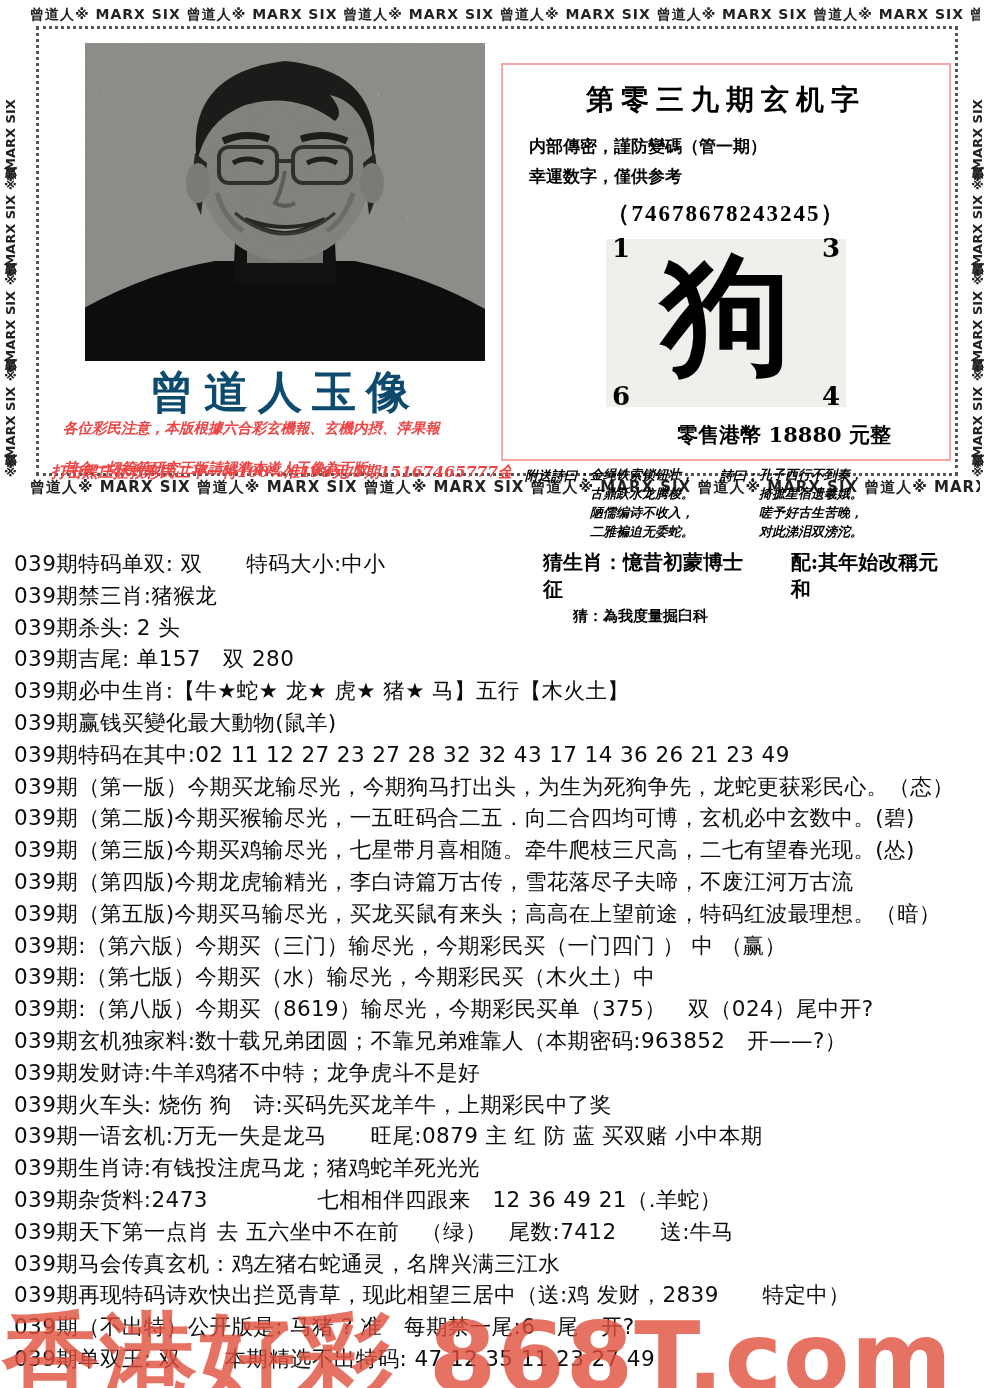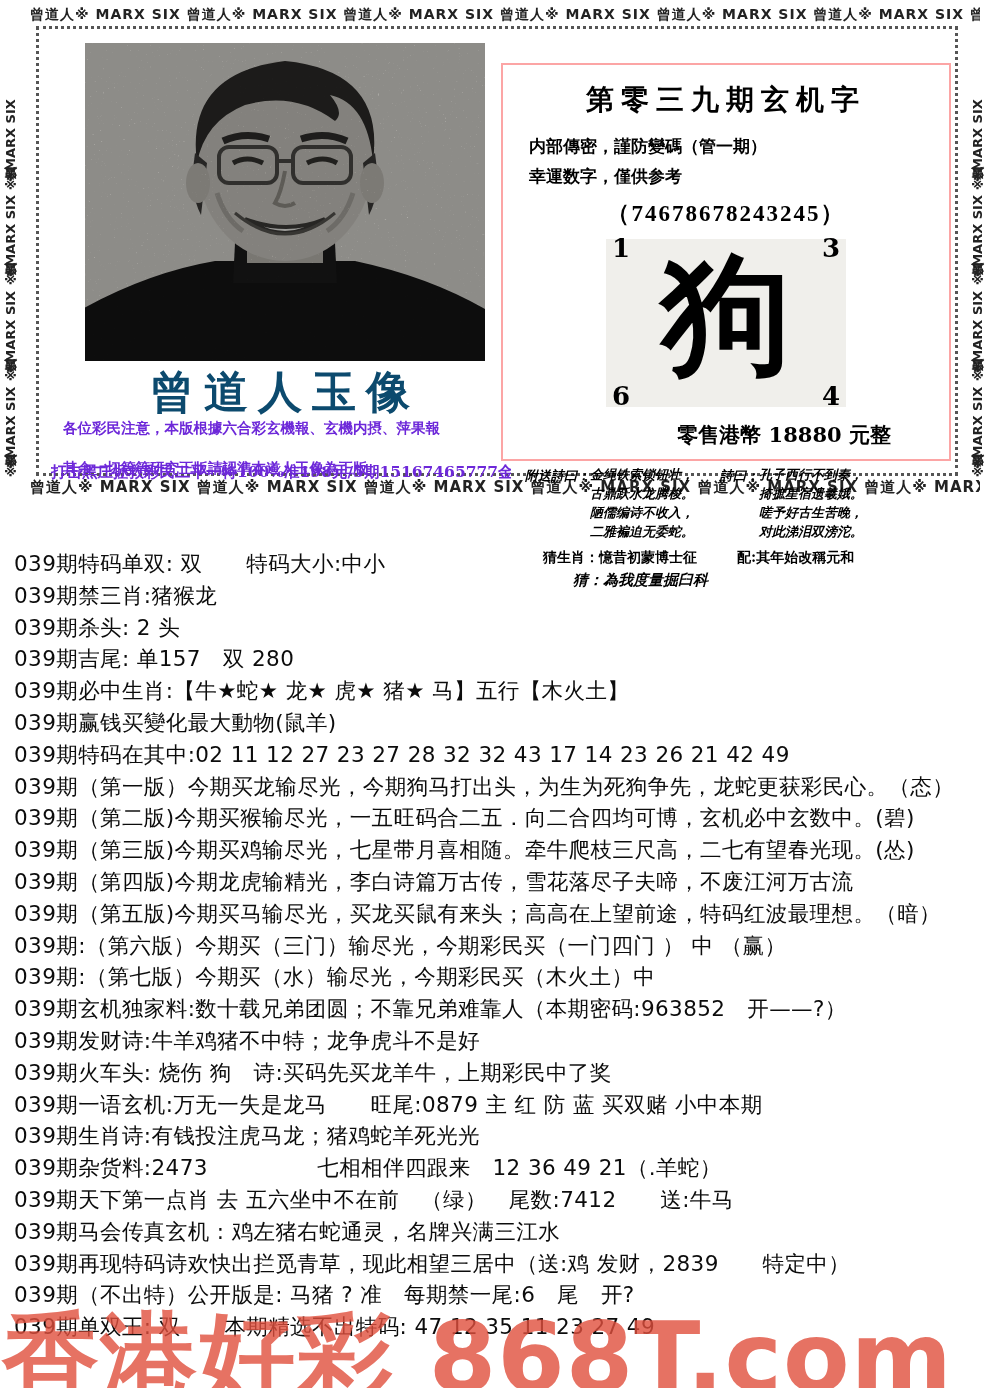--- a/index.html
+++ b/index.html
@@ -19,21 +19,21 @@
           white-space:nowrap;height:452px;color:#222;}
   .vstrip-up{transform:rotate(180deg);}
   
   .frame{position:absolute;left:36px;top:26px;width:922px;height:450px;
          border:3px dotted #555;box-sizing:border-box;background:#fff;}
   .photo{position:absolute;left:46px;top:14px;width:400px;height:318px;overflow:hidden;background:#dddbd6;}
   .photo svg{display:block;}
   .caption{position:absolute;left:26px;top:334px;width:440px;text-align:center;
            font-family:"DejaVu Serif",serif;font-weight:bold;font-size:44px;letter-spacing:10px;color:#0c4a6e;}
   .note{position:absolute;left:24px;width:460px;font-family:"DejaVu Serif",serif;
-        font-weight:bold;font-size:14.5px;color:#6d28d9;white-space:nowrap;overflow:hidden;}
+        font-weight:bold;font-size:14.5px;color:#ef4444;white-space:nowrap;overflow:hidden;font-style:italic;}
   .note1{top:390px;}
   .note2{top:412px;margin-top:18px;}
   .note3{top:433px;left:12px;font-size:15.5px;}
   
   .panel{position:absolute;left:462px;top:34px;width:450px;height:398px;
          border:2px solid #fca5a5;box-sizing:border-box;font-family:"DejaVu Serif",serif;color:#000;}
   .p-title{margin-top:16px;text-align:center;font-size:28px;font-weight:bold;letter-spacing:7px;}
   .p-row1{display:flex;justify-content:flex-start;padding:0 30px 0 26px;margin-top:16px;
           font-size:17px;font-weight:bold;}
   .p-row2{padding-left:26px;margin-top:7px;font-size:17px;font-weight:bold;}
@@ -42,22 +42,22 @@
   .zchar{position:absolute;left:0;right:0;top:-8px;text-align:center;font-size:130px;line-height:168px;
          font-weight:bold;font-family:"DejaVu Serif",serif;}
   .corner{position:absolute;font-size:26px;font-weight:bold;font-family:"DejaVu Serif",serif;}
   .c-tl{left:6px;top:-6px;}  .c-tr{right:6px;top:-6px;}
   .c-bl{left:6px;bottom:-4px;} .c-br{right:6px;bottom:-4px;}
   .p-price{text-align:right;padding-right:58px;margin-top:14px;font-size:21px;font-weight:bold;}
   .poems{display:flex;margin-top:16px;padding-left:22px;gap:26px;}
   .poem{display:flex;font-size:13px;font-weight:bold;font-style:italic;}
   .poem-label{margin-top:2px;white-space:nowrap;}
   .poem-lines div{line-height:19px;white-space:nowrap;}
-  .g-row{display:flex;gap:40px;padding-left:40px;margin-top:8px;font-size:14px;font-weight:bold;}
-  .g-row2{padding-left:70px;margin-top:4px;font-size:15px;font-weight:bold;font-style:italic;}
+  .g-row{display:flex;gap:40px;padding-left:40px;margin-top:8px;font-size:20px;font-weight:bold;}
+  .g-row2{padding-left:70px;margin-top:4px;font-size:15px;font-weight:bold;}
   
   .list{position:absolute;left:14px;top:548px;width:980px;}
   .ln{height:31.8px;line-height:31.8px;font-size:21.5px;font-weight:500;
       white-space:nowrap;overflow:hidden;color:#0c0c0c;letter-spacing:0.4px;}
   
   .watermark{position:absolute;left:2px;top:1294px;font-size:97px;font-weight:bold;
              white-space:nowrap;letter-spacing:1px;opacity:0.80;pointer-events:none;
              font-family:"DejaVu Sans",sans-serif;}
 </style>
 </head>
@@ -177,28 +177,29 @@
   </div>
 </div>
 
 <div class="list">
   <div class="ln">039期特码单双: 双　　特码大小:中小</div>
   <div class="ln">039期禁三肖:猪猴龙</div>
   <div class="ln">039期杀头: 2 头</div>
   <div class="ln">039期吉尾: 单157　双 280</div>
   <div class="ln">039期必中生肖:【牛★蛇★ 龙★ 虎★ 猪★ 马】五行【木火土】</div>
   <div class="ln">039期赢钱买變化最大動物(鼠羊)</div>
-  <div class="ln">039期特码在其中:02 11 12 27 23 27 28 32 32 43 17 14 23 26 21 42 49</div>
+  <div class="ln">039期特码在其中:02 11 12 27 23 27 28 32 32 43 17 14 36 26 21 23 49</div>
   <div class="ln">039期（第一版）今期买龙输尽光，今期狗马打出头，为生为死狗争先，龙蛇更获彩民心。（态）</div>
   <div class="ln">039期（第二版)今期买猴输尽光，一五旺码合二五．向二合四均可博，玄机必中玄数中。(碧)</div>
   <div class="ln">039期（第三版)今期买鸡输尽光，七星带月喜相随。牵牛爬枝三尺高，二七有望春光现。(怂)</div>
   <div class="ln">039期（第四版)今期龙虎输精光，李白诗篇万古传，雪花落尽子夫啼，不废江河万古流</div>
   <div class="ln">039期（第五版)今期买马输尽光，买龙买鼠有来头；高高在上望前途，特码红波最理想。（暗）</div>
   <div class="ln">039期:（第六版）今期买（三门）输尽光，今期彩民买（一门四门 ） 中 （赢）</div>
   <div class="ln">039期:（第七版）今期买（水）输尽光，今期彩民买（木火土）中</div>
+  <div class="ln">039期:（第八版）今期买（8619）输尽光，今期彩民买单（375）　双（024）尾中开?</div>
   <div class="ln">039期玄机独家料:数十载兄弟团圆；不靠兄弟难靠人（本期密码:963852　开——?）</div>
   <div class="ln">039期发财诗:牛羊鸡猪不中特；龙争虎斗不是好</div>
   <div class="ln">039期火车头: 烧伤 狗　诗:买码先买龙羊牛，上期彩民中了奖</div>
   <div class="ln">039期一语玄机:万无一失是龙马　　旺尾:0879 主 红 防 蓝 买双赌 小中本期</div>
   <div class="ln">039期生肖诗:有钱投注虎马龙；猪鸡蛇羊死光光</div>
   <div class="ln">039期杂货料:2473　　　　　七相相伴四跟来　12 36 49 21（.羊蛇）</div>
   <div class="ln">039期天下第一点肖 去 五六坐中不在前　（绿）　尾数:7412　　送:牛马</div>
   <div class="ln">039期马会传真玄机 : 鸡左猪右蛇通灵，名牌兴满三江水</div>
   <div class="ln">039期再现特码诗欢快出拦觅青草，现此相望三居中（送:鸡 发财，2839　　特定中）</div>
   <div class="ln">039期（不出特）公开版是: 马猪 ? 准　每期禁一尾:6　尾　开?</div>

